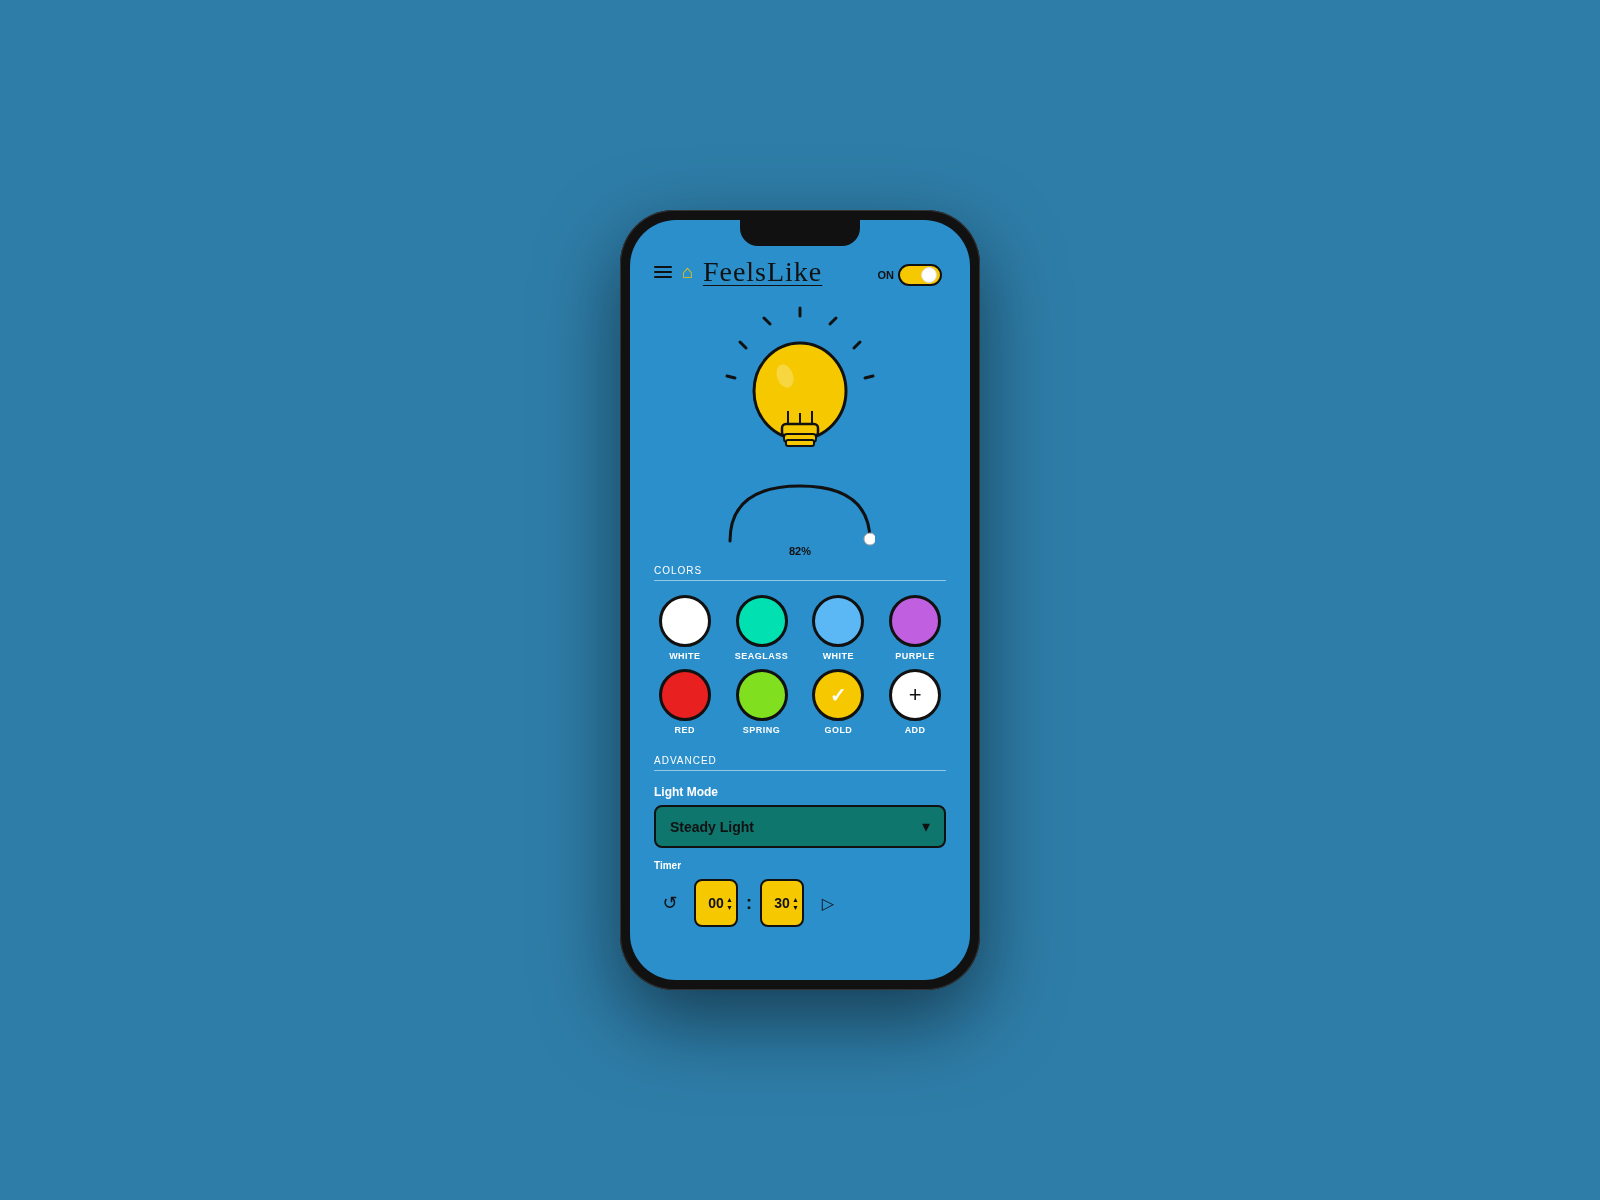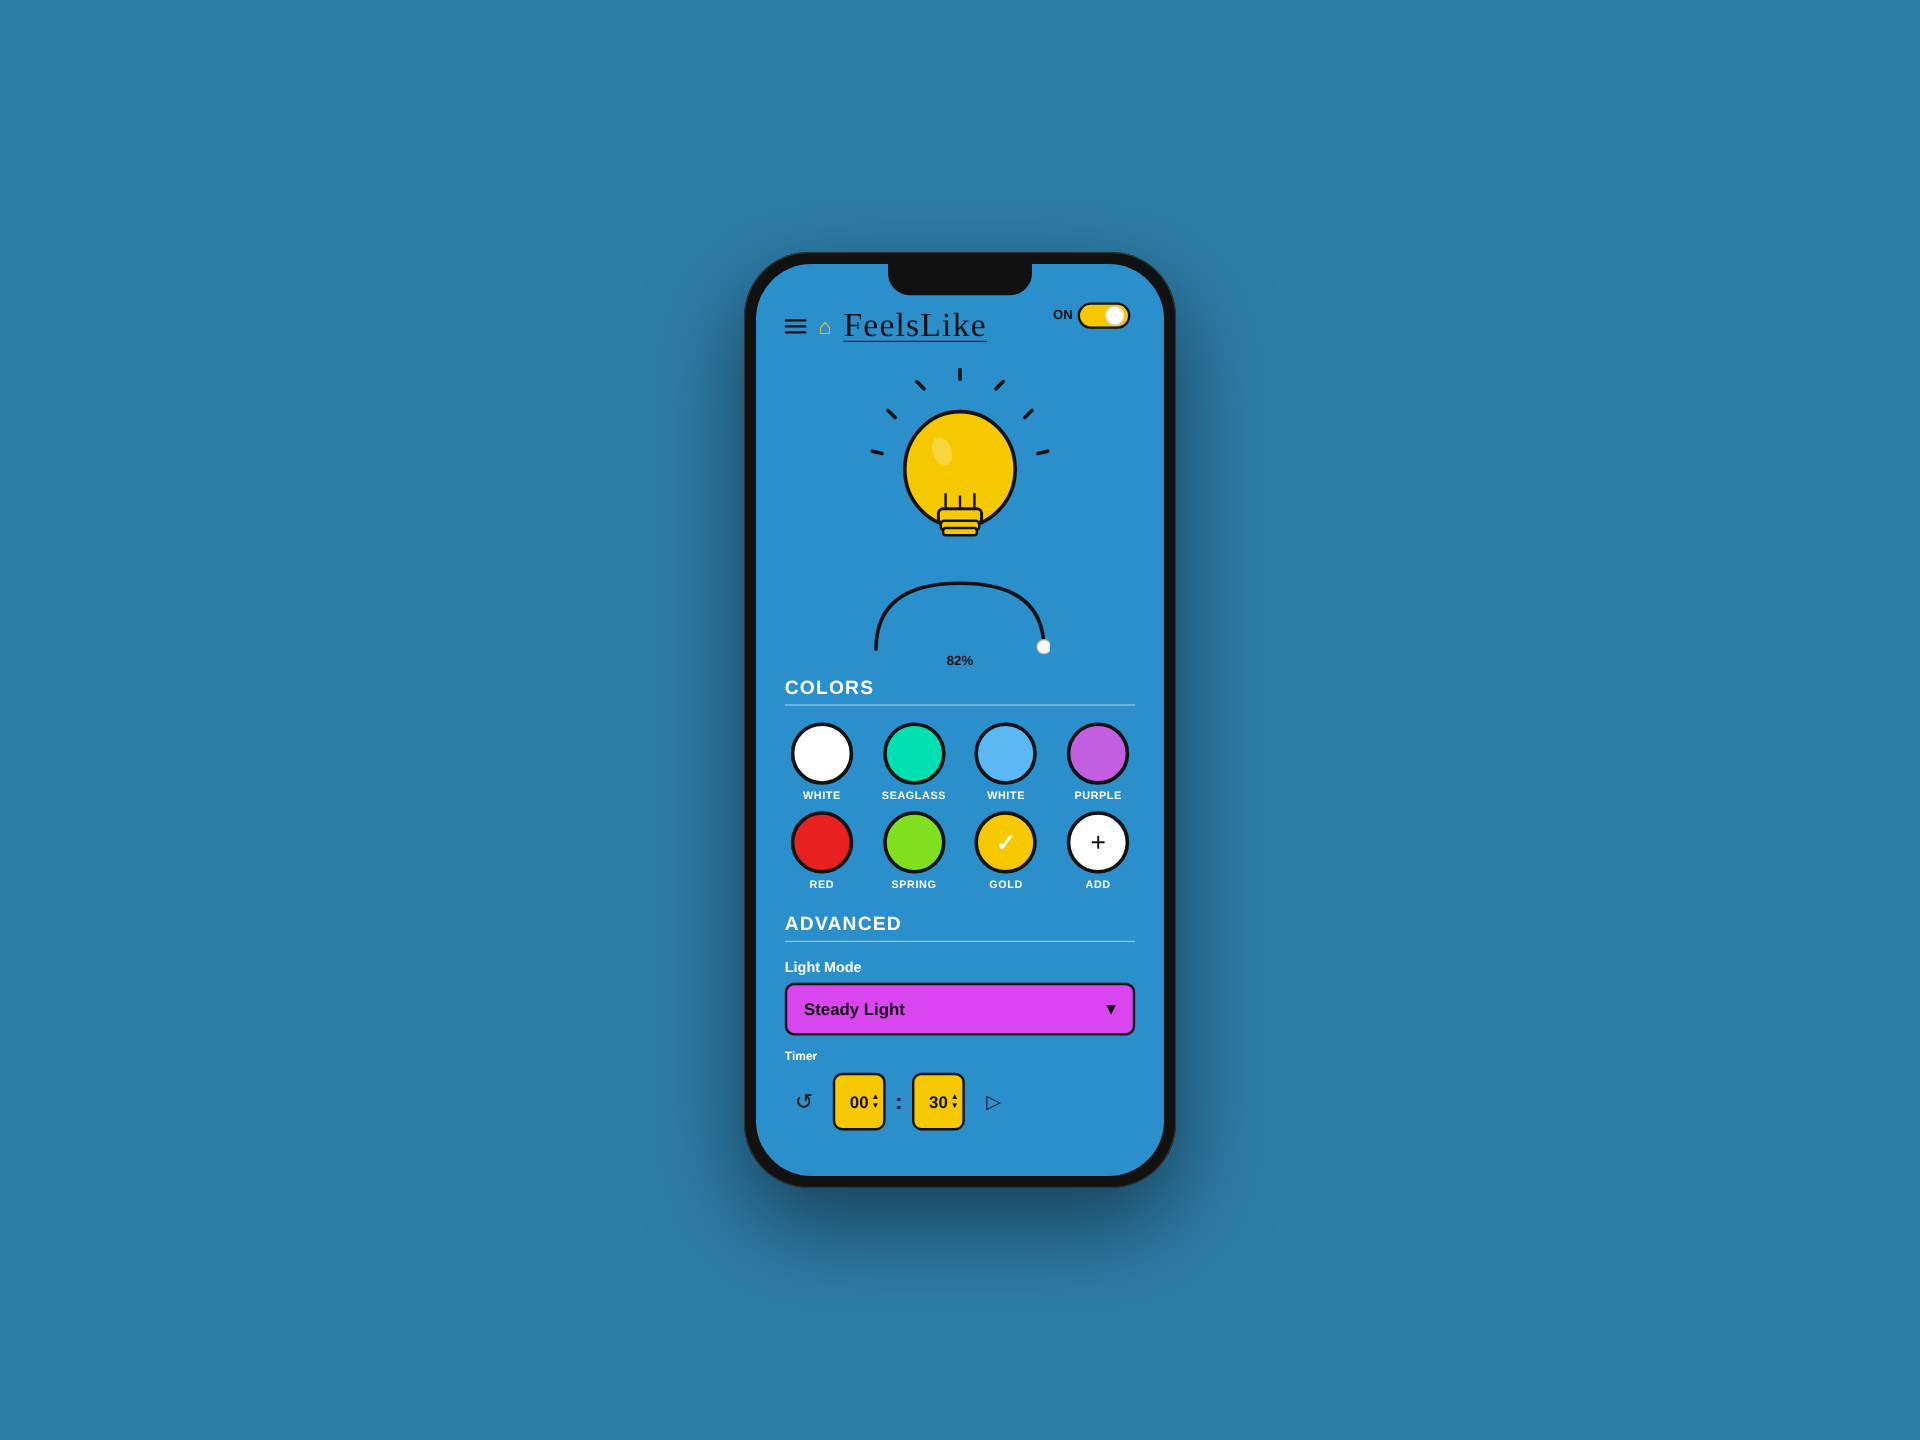--- a/index.html
+++ b/index.html
@@ -93,21 +93,21 @@
       font-weight: normal;
       letter-spacing: 1px;
       text-decoration: underline;
       text-decoration-thickness: 1px;
       text-underline-offset: 4px;
     }
 
     
     .toggle-area {
       position: absolute;
-      top: 32px;
+      top: 44px;
       right: 28px;
       display: flex;
       align-items: center;
       gap: 4px;
     }
 
     .toggle-label {
       font-size: 11px;
       font-weight: 700;
       color: #111;
@@ -154,22 +154,22 @@
 
     
     .section-header {
       display: flex;
       flex-direction: column;
       gap: 4px;
       margin-bottom: 14px;
     }
 
     .section-title {
-      font-size: 16px;
-      font-weight: 700;
+      font-size: 10px;
+      font-weight: 400;
       color: white;
       letter-spacing: 1px;
     }
 
     .section-divider {
       height: 1px;
       background: rgba(255,255,255,0.5);
       width: 100%;
     }
 
@@ -225,21 +225,21 @@
 
     .field-label {
       font-size: 12px;
       font-weight: 600;
       color: white;
       margin-bottom: 6px;
     }
 
     .dropdown-btn {
       width: 100%;
-      background: #d946ef;
+      background: #0f766e;
       border: 2px solid #111;
       border-radius: 8px;
       padding: 10px 14px;
       display: flex;
       align-items: center;
       justify-content: space-between;
       cursor: pointer;
       margin-bottom: 12px;
     }
 

